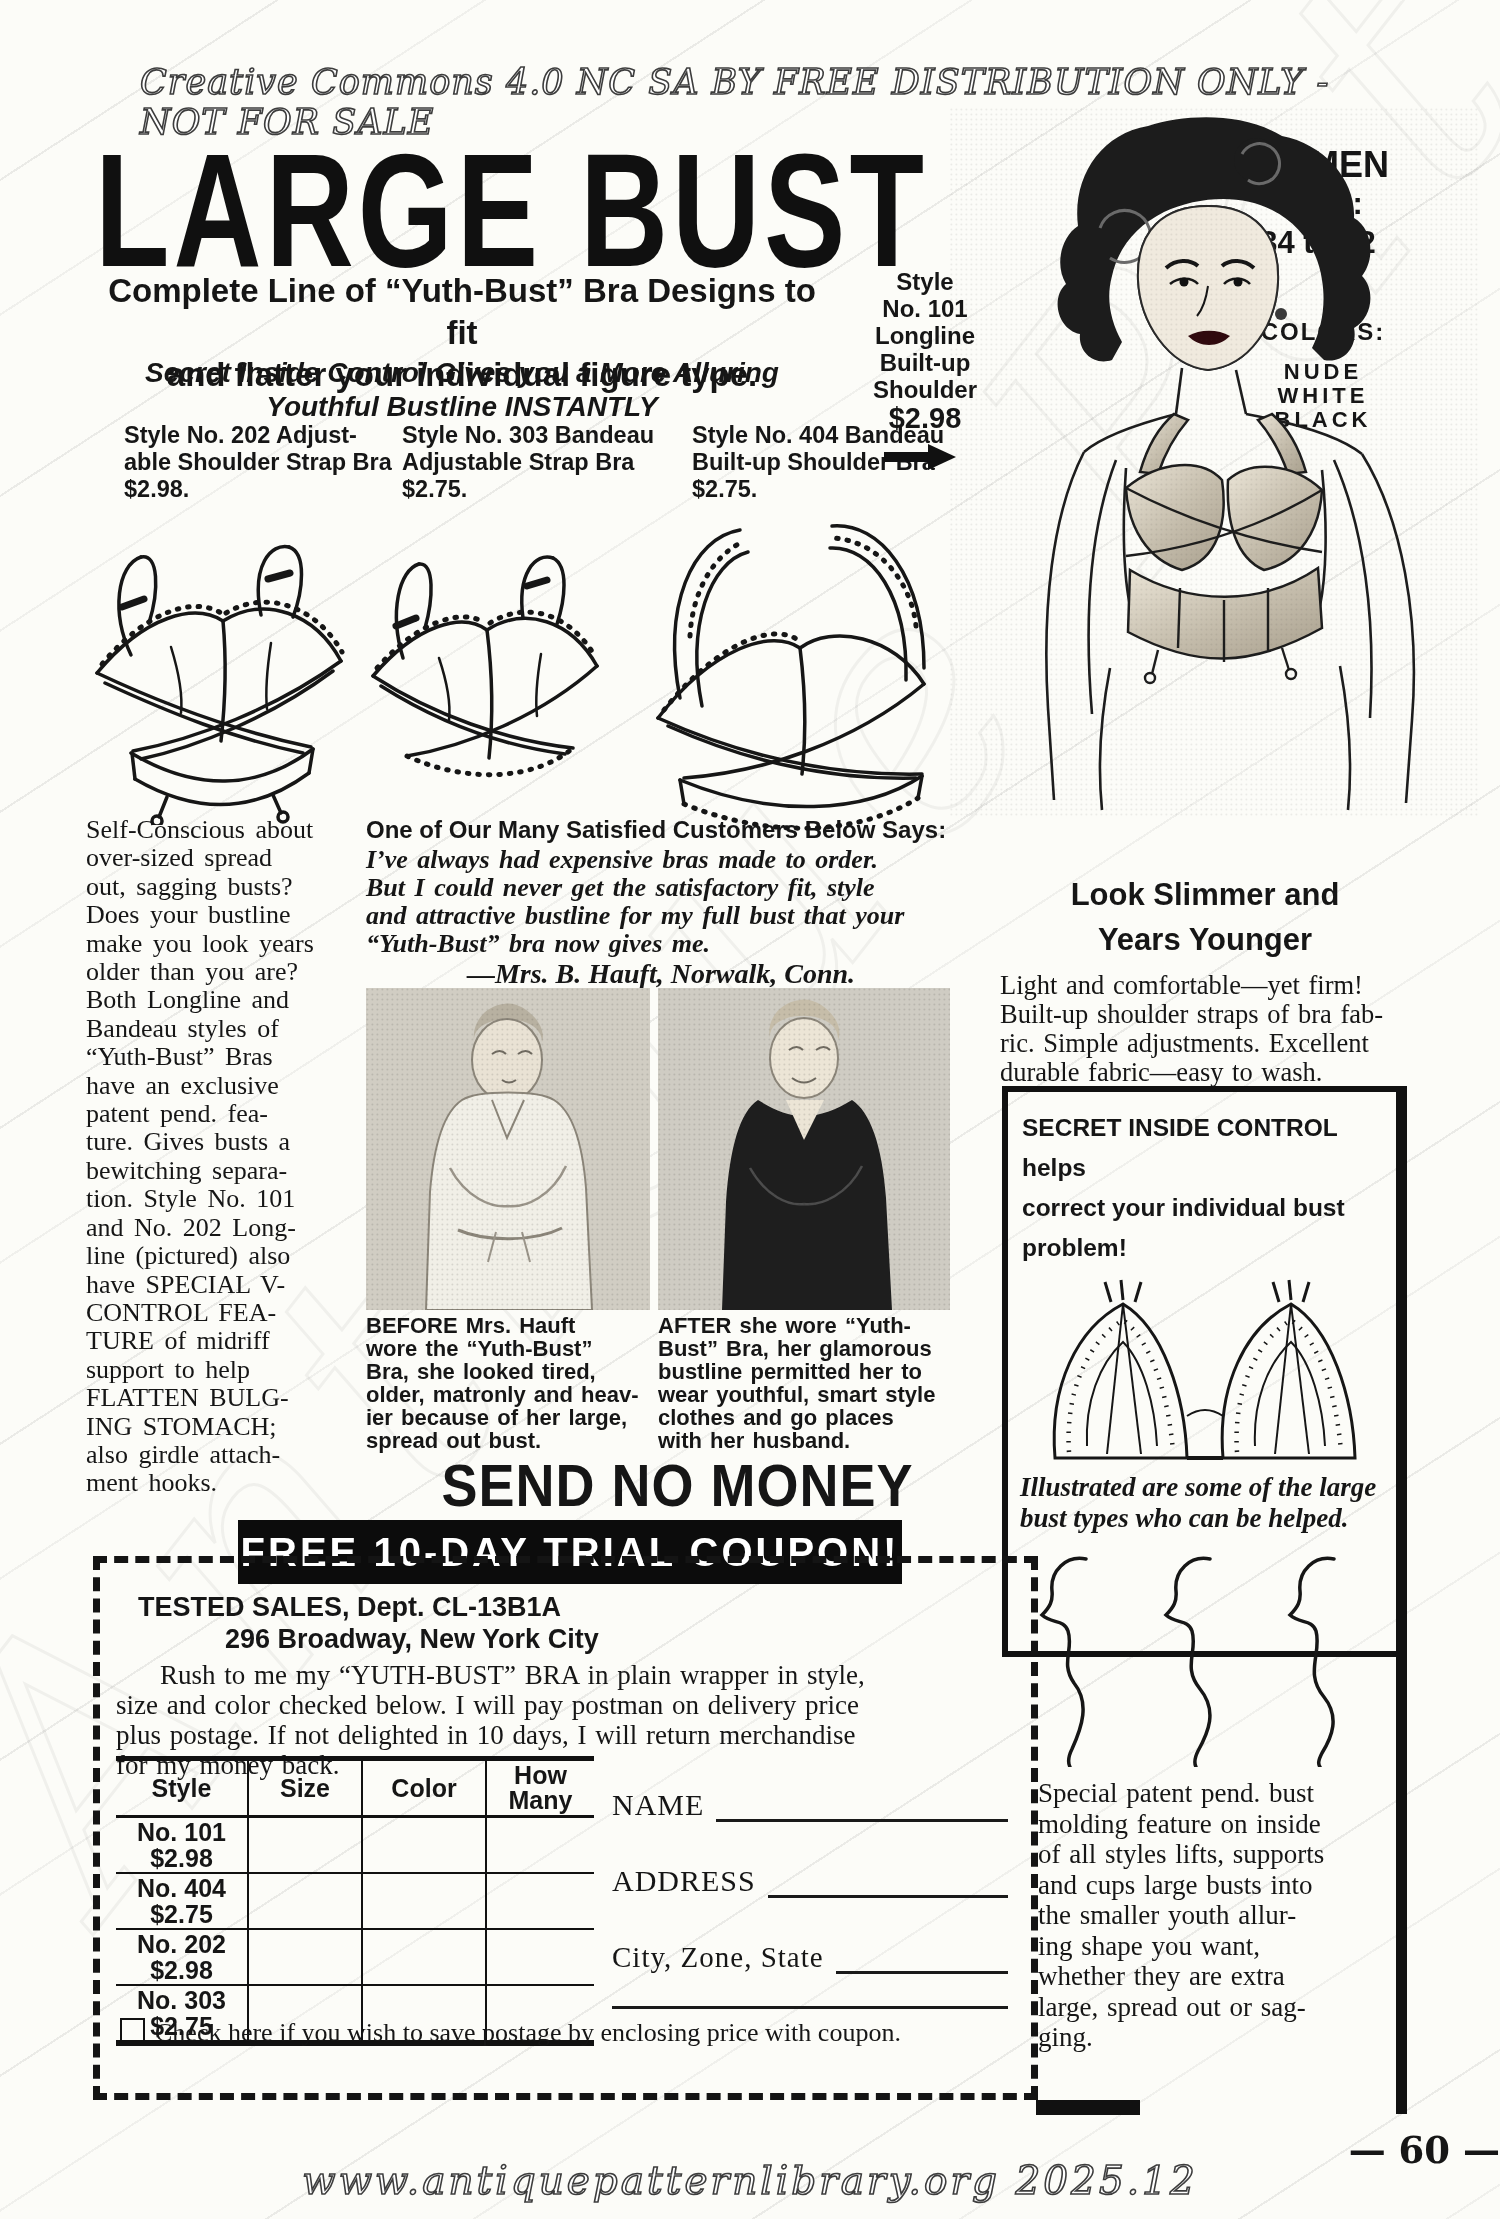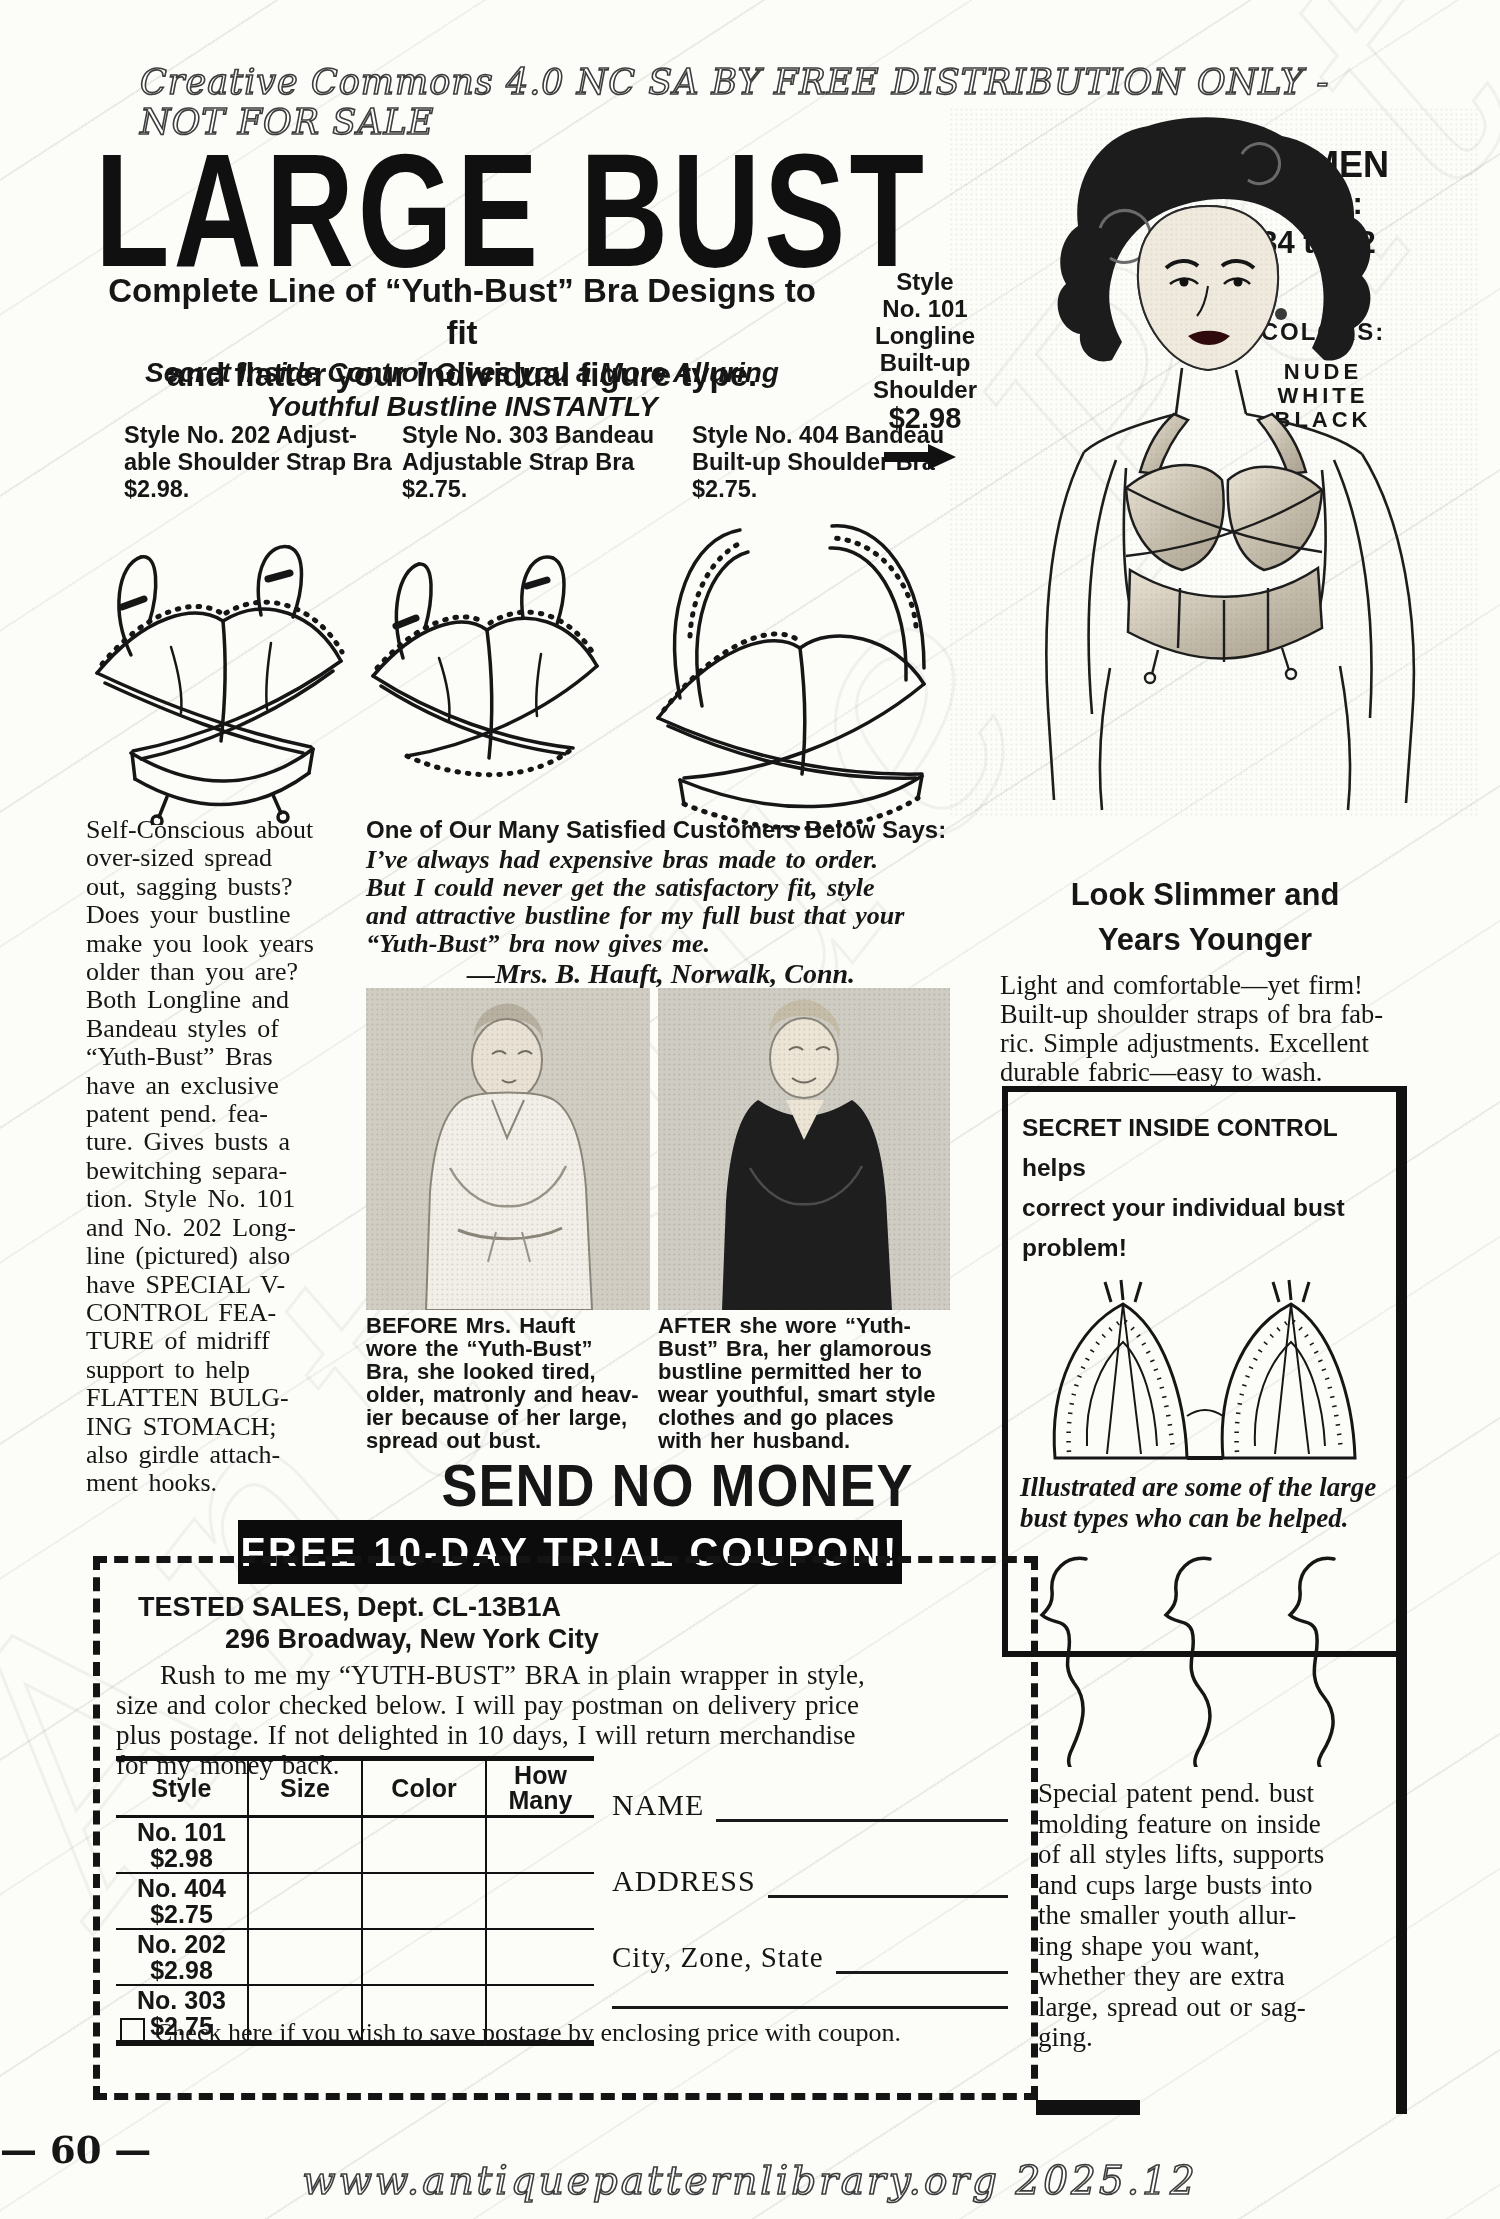--- a/index.html
+++ b/index.html
@@ -84,21 +84,21 @@
 
   .field-row{height:36px;display:flex;align-items:flex-end;}
   .field-row .lbl{font-family:"Liberation Serif",serif;font-size:30px;letter-spacing:1px;padding-right:12px;}
   .field-row .line{flex:1;border-bottom:3px solid #1a1a1a;height:30px;}
   .extra-line{border-bottom:3px solid #1a1a1a;}
 
   .check-row{left:116px;top:2018px;width:880px;font-size:26px;line-height:30px;}
   .checkbox{display:inline-block;width:21px;height:21px;border:2px solid #111;vertical-align:-2px;margin:0 10px 0 4px;}
   .check-line2{left:168px;top:2048px;width:800px;font-size:26px;}
 
-  .page-num{left:0;top:2128px;width:1500px;text-align:left;font-size:37px;font-weight:bold;font-family:"DejaVu Serif",serif;}
+  .page-num{left:0;top:2128px;width:1500px;text-align:right;font-size:37px;font-weight:bold;font-family:"DejaVu Serif",serif;}
   .site-credit{left:0;top:2158px;width:1500px;text-align:center;font-family:"DejaVu Serif",serif;font-style:italic;
     font-size:39px;letter-spacing:3px;}
 </style>
 </head>
 <body>
 
 <div class="page">
 
   <div class="abs wm-lines"></div>
   <div class="abs wm-text">Antique Pattern Library</div>

